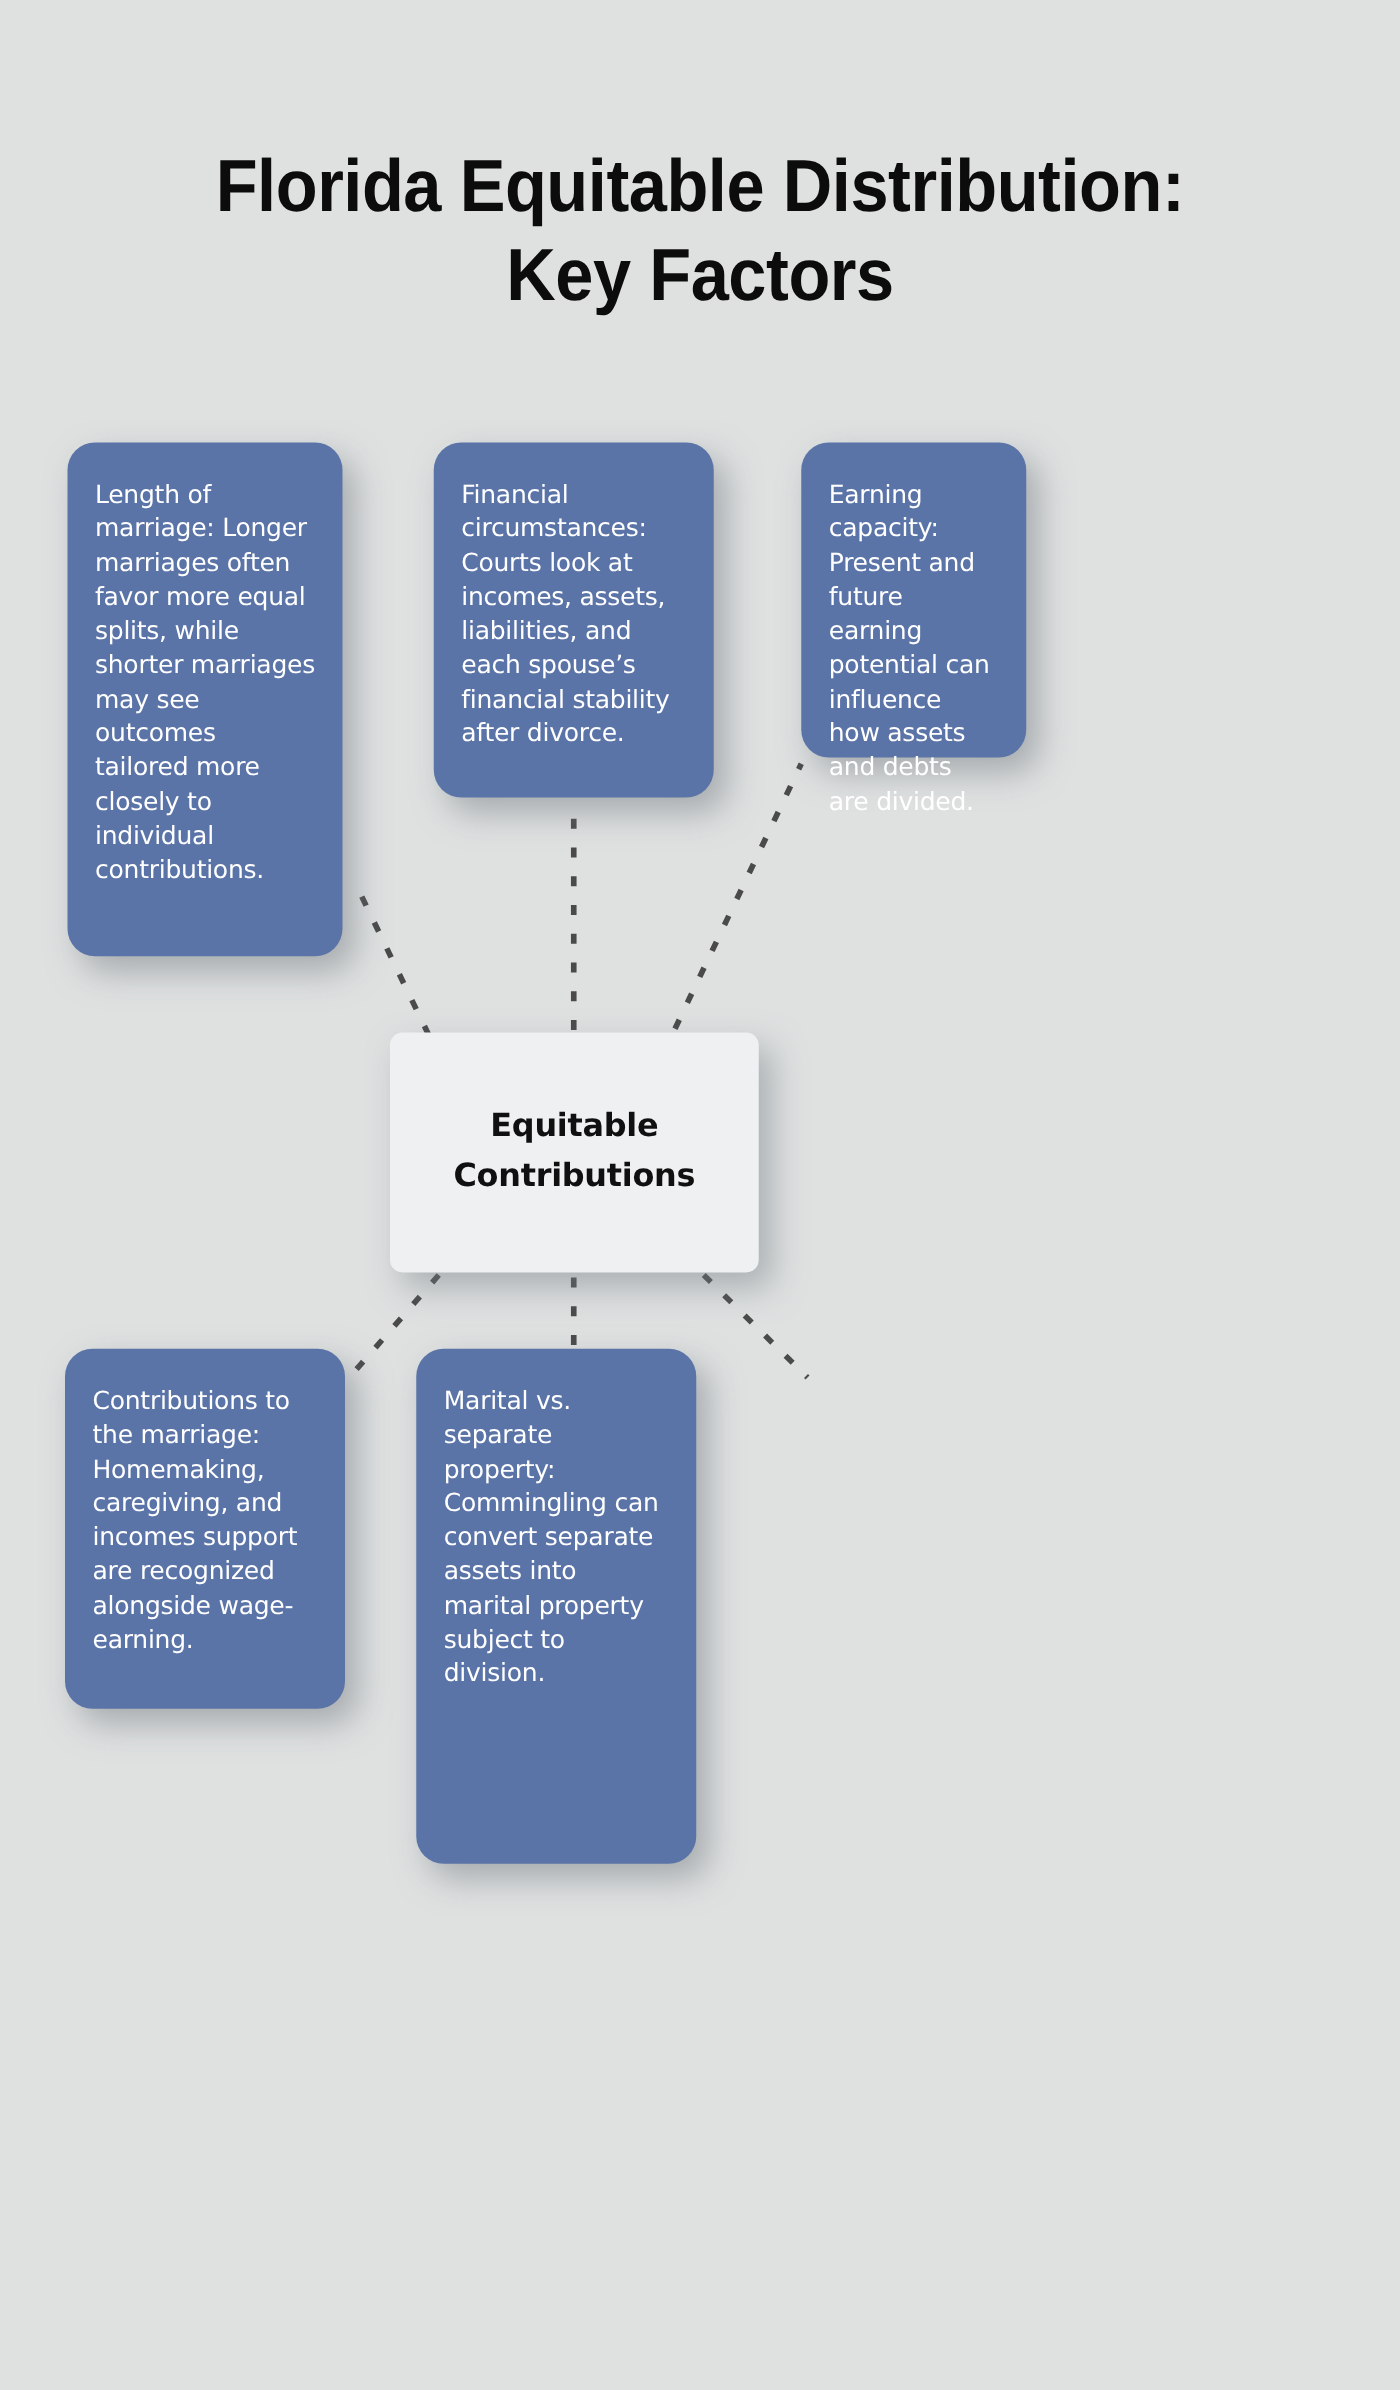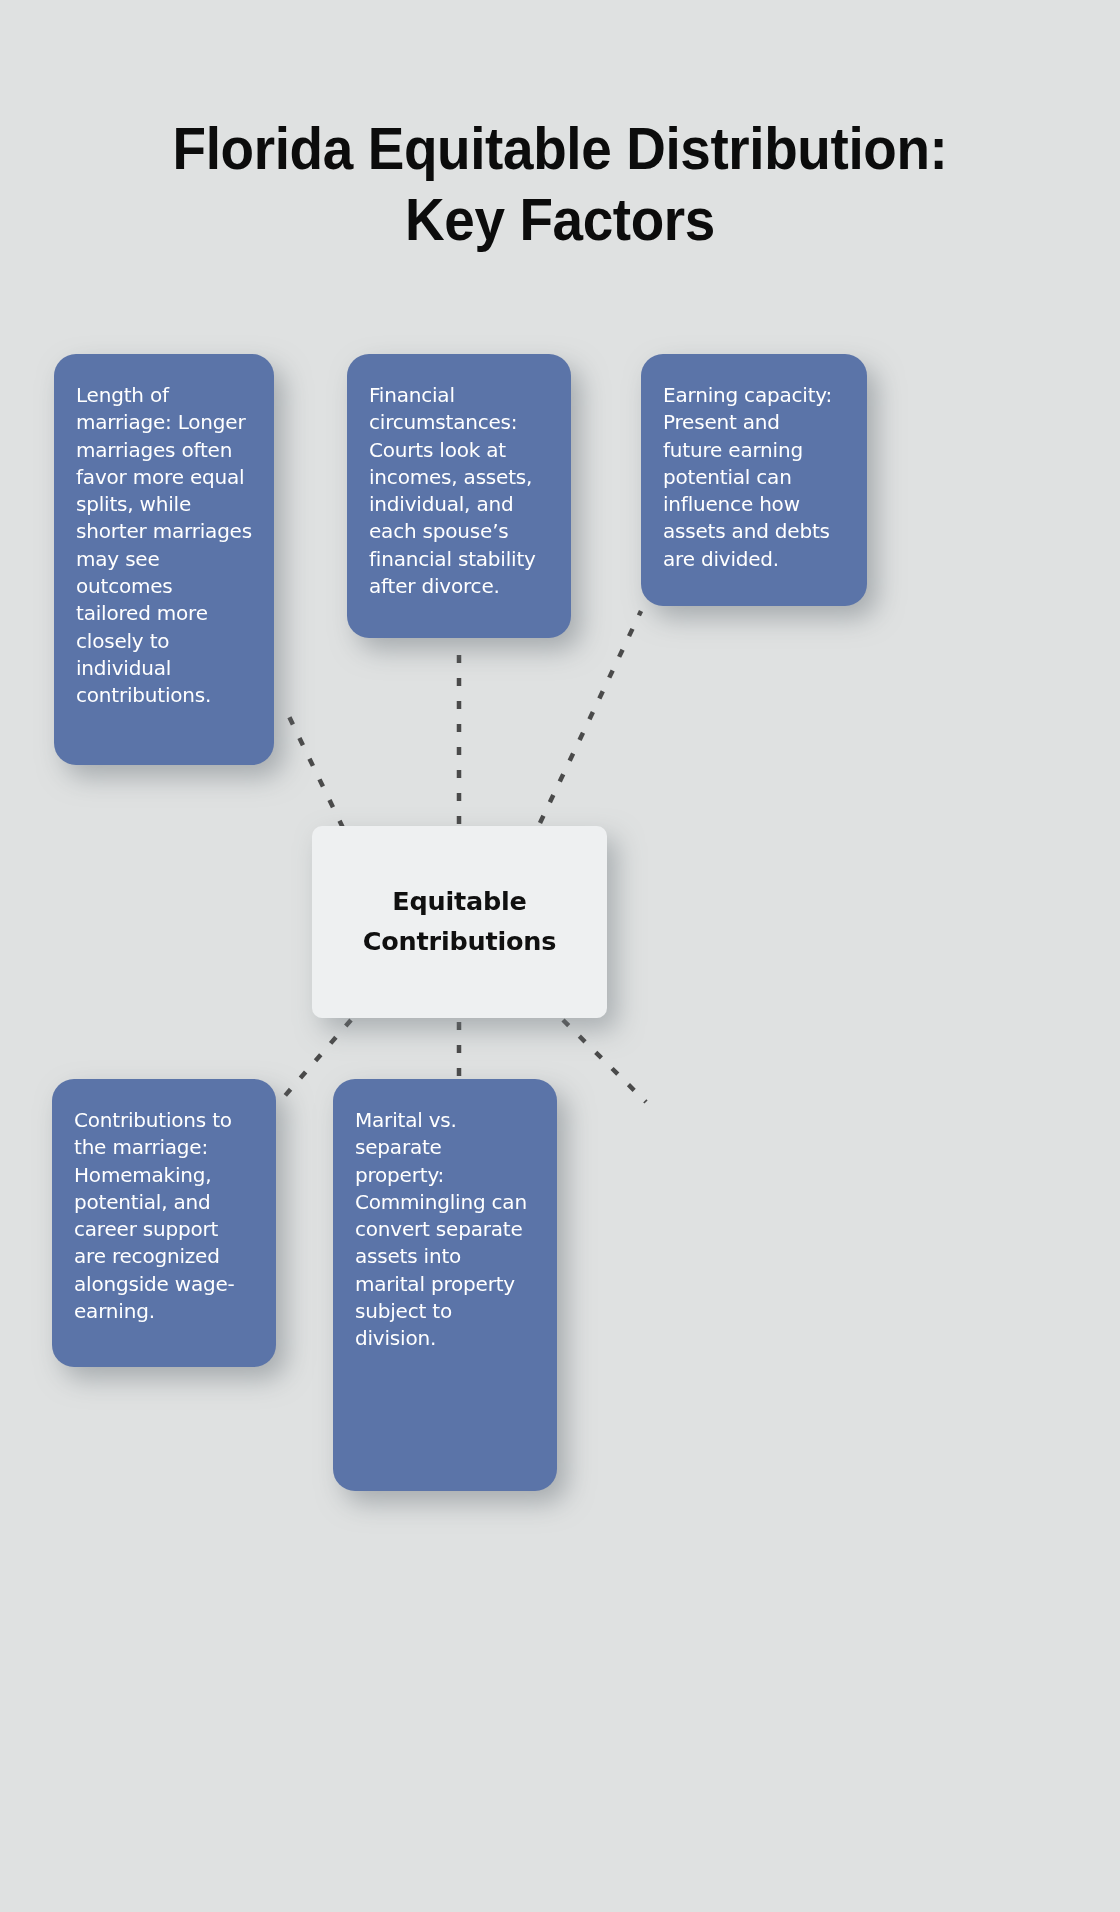--- a/index.html
+++ b/index.html
@@ -59,21 +59,21 @@
     font-size: 20px;
     line-height: 1.365;
     padding: 28px 22px 24px 22px;
     box-shadow: 10px 12px 26px rgba(120,128,133,0.55);
     letter-spacing: -0.2px;
   }
 
   
   #card-length   { left: 54px;  top: 326px;  width: 220px; height: 411px; }
   #card-finance  { left: 347px; top: 326px;  width: 224px; height: 284px; }
-  #card-earning  { left: 641px; top: 326px;  width: 226px; height: 252px; }
+  #card-earning  { left: 641px; top: 326px;  width: 180px; height: 252px; }
 
   
   #card-contrib  { left: 52px;  top: 1051px; width: 224px; height: 288px; }
   #card-marital  { left: 333px; top: 1051px; width: 224px; height: 412px; }
   #card-transp   { left: 641px; top: 1051px; width: 226px; height: 253px; }
 
   
   #center-node {
     position: absolute;
     left: 312px;
@@ -157,30 +157,30 @@
       <line x1="351" y1="992" x2="276" y2="1078"></line>
 
       <line x1="459" y1="994" x2="459" y2="1048"></line>
 
       <line x1="563" y1="992" x2="646" y2="1074"></line>
     </g>
   </svg>
 
   <div class="card" id="card-length">Length of marriage: Longer marriages often favor more equal splits, while shorter marriages may see outcomes tailored more closely to individual contributions.</div>
 
-  <div class="card" id="card-finance">Financial circumstances: Courts look at incomes, assets, individual, and each spouse’s financial stability after divorce.</div>
+  <div class="card" id="card-finance">Financial circumstances: Courts look at incomes, assets, liabilities, and each spouse’s financial stability after divorce.</div>
 
   <div class="card" id="card-earning">Earning capacity: Present and future earning potential can influence how assets and debts are divided.</div>
 
   <div id="center-node">
     <div id="center-label">
       <span class="cline">Equitable</span>
       <span class="cline">Contributions</span>
     </div>
   </div>
 
-  <div class="card" id="card-contrib">Contributions to the marriage: Homemaking, potential, and career support are recognized alongside wage-earning.</div>
+  <div class="card" id="card-contrib">Contributions to the marriage: Homemaking, caregiving, and incomes support are recognized alongside wage-earning.</div>
 
   <div class="card" id="card-marital">Marital vs. separate property: Commingling can convert separate assets into marital property subject to division.</div>
 
 
 
 </div>
 
 </body></html>

